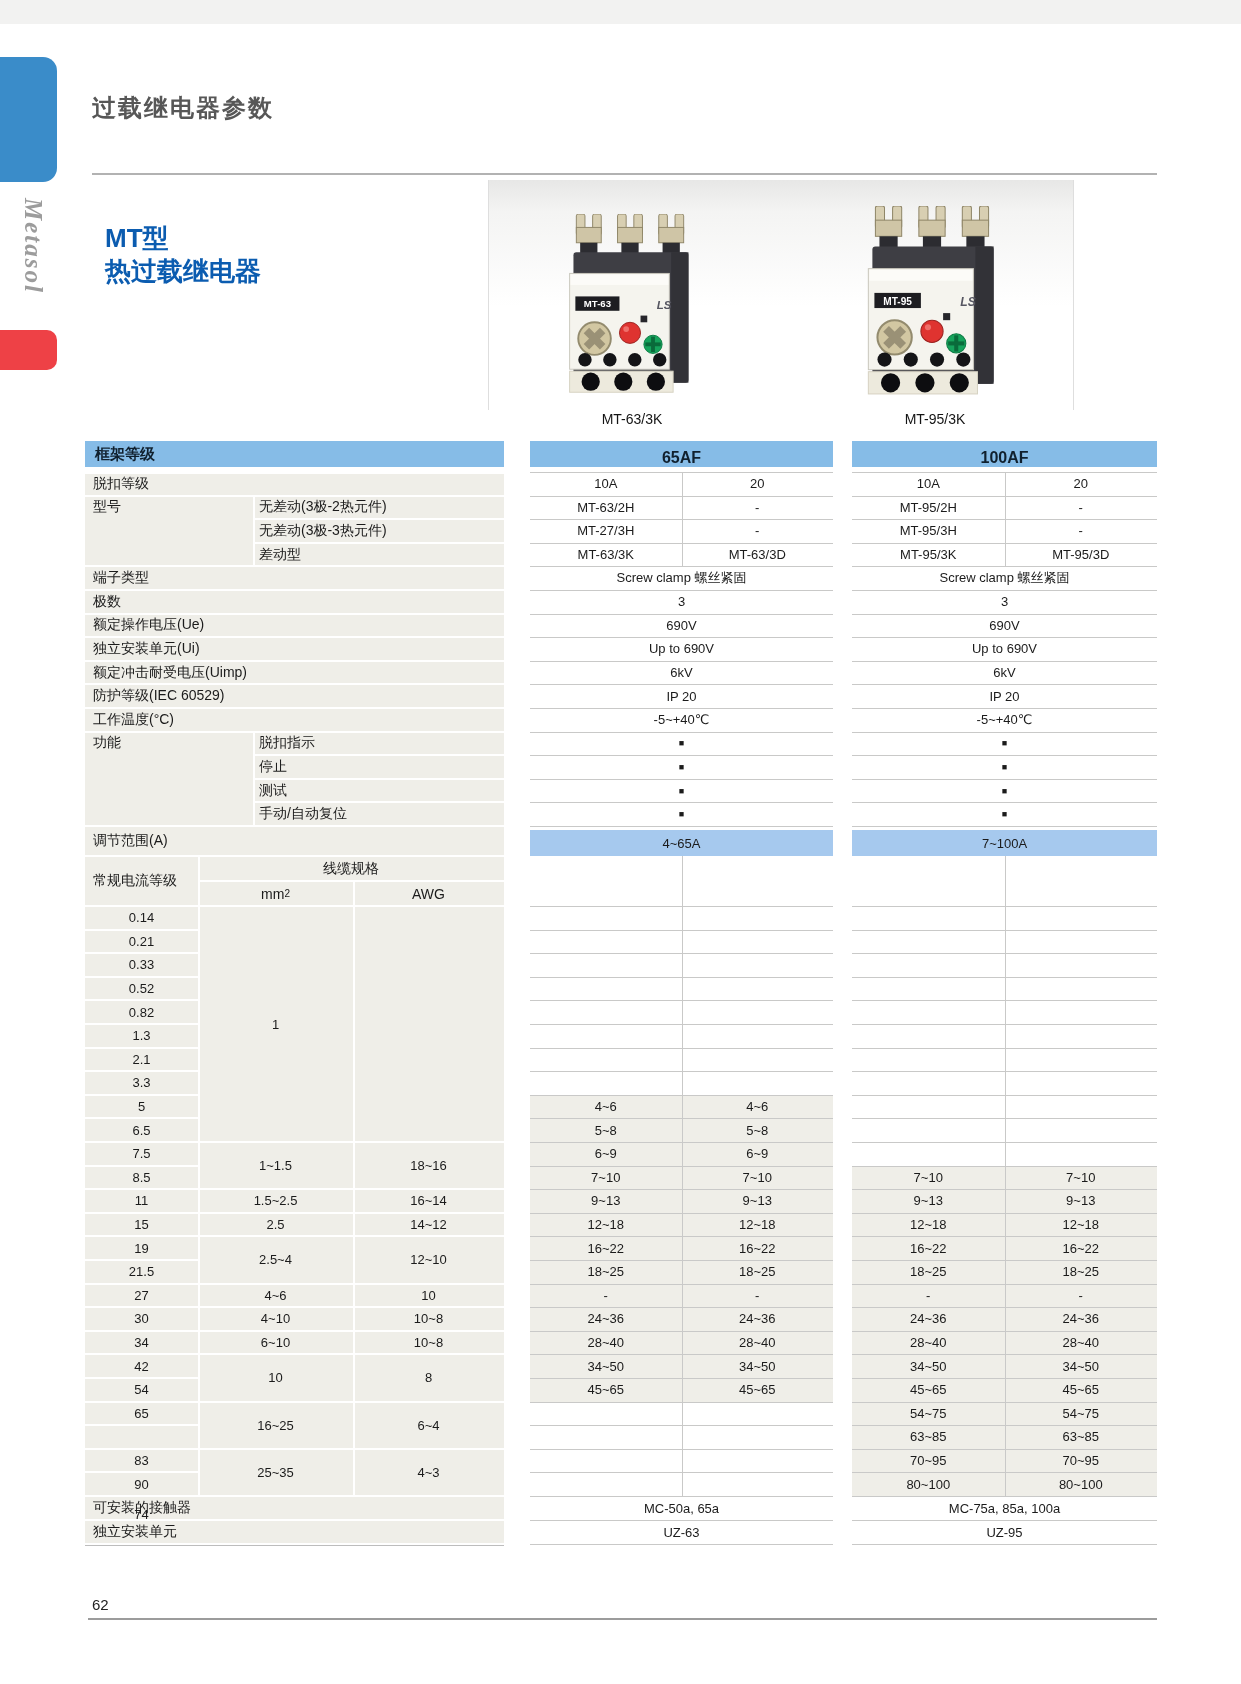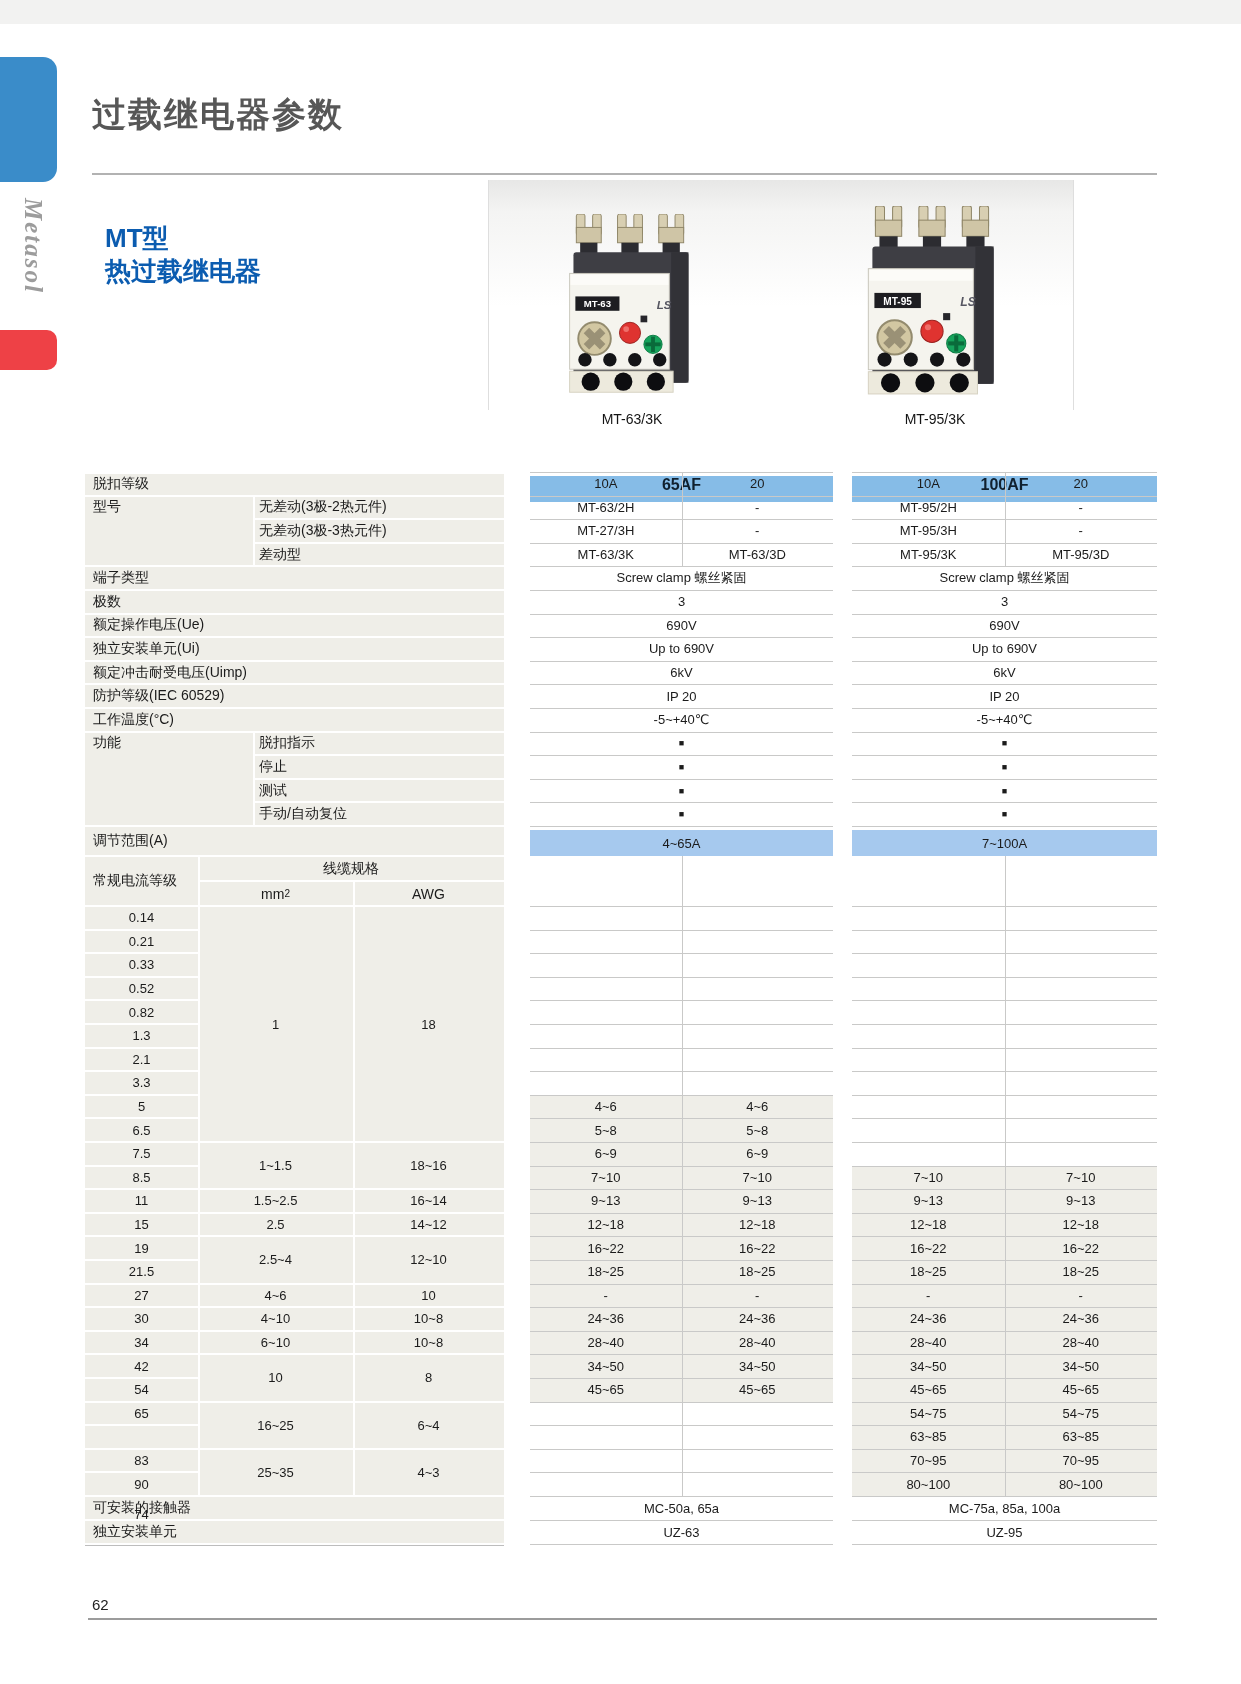--- a/index.html
+++ b/index.html
@@ -9,31 +9,31 @@
   .flex-c{display:flex;align-items:center;justify-content:center;text-align:center;}
   .flex-l{display:flex;align-items:center;}
   .lbl{font-size:14px;color:#1b1b1b;white-space:nowrap;}
   .val{font-size:13px;color:#1b1b1b;white-space:nowrap;}
   .sq{font-size:9px;}
   .wline{background:#ffffff;}
   .gline{background:#c9c9c8;}
   .beige{background:var(--beige,#efeee8);}
   .frame-header{background:var(--header-blue,#86bce7);height:26px;}
   .frame-header .txt{font-weight:bold;font-size:15px;color:#10202e;}
-  .frame-header.centered{display:flex;align-items:flex-start;justify-content:center;margin-top:35px;}
+  .frame-header.centered{display:flex;align-items:flex-end;justify-content:center;}
   .frame-header.lefted{display:flex;align-items:center;padding-left:10px;box-sizing:border-box;}
   .frame-header.centered .txt{font-size:16px;}
   .adjust-bar{background:var(--adjust-blue,#a6c9ee);height:26px;display:flex;align-items:center;justify-content:center;font-size:13px;}
   .top-strip{background:#f2f2f1;}
   .side-blue{background:var(--sidebar-blue,#3a8cc9);border-radius:0 14px 14px 0;}
   .side-red{background:var(--sidebar-red,#ee4146);border-radius:0 10px 10px 0;}
   .brand-vert{transform-origin:0 0;transform:rotate(90deg);font-size:25px;font-weight:bold;
               font-style:italic;color:#9c9c9c;letter-spacing:2px;white-space:nowrap;
               font-family:"Liberation Serif","DejaVu Serif",serif;}
-  .page-title{font-size:34px;font-weight:bold;color:#575757;letter-spacing:2px;white-space:nowrap;}
+  .page-title{font-size:24px;font-weight:bold;color:#575757;letter-spacing:2px;white-space:nowrap;}
   .title-rule{background:#b2b2b2;}
   .product-title{font-size:26px;font-weight:bold;color:var(--accent-blue,#0b5cb0);line-height:33px;white-space:nowrap;}
   .photo-panel{background:linear-gradient(to bottom,#e7e7e6 0%,#f4f4f3 14%,#ffffff 55%);
                border-left:1px solid #dedede;border-right:1px solid #dedede;}
   .caption{font-size:14px;color:#141414;}
   .page-num{font-size:15px;color:#222;}
   .bottom-rule{background:#9c9c9c;}
   .wire-sub{font-size:14px;}
   .wire-sub sup{font-size:10px;}
 </style>
@@ -164,20 +164,23 @@
     <g>
       <circle cx="34" cy="175" r="9.5" fill="#0d0d10"></circle>
         <circle cx="68" cy="175" r="9.5" fill="#0d0d10"></circle>
         <circle cx="102" cy="175" r="9.5" fill="#0d0d10"></circle>
     </g>
   </svg>
 
   <div class="abs caption flex-c" style="left:542px;top:410px;width:180px;height:18px;">MT-63/3K</div>
   <div class="abs caption flex-c" style="left:845px;top:410px;width:180px;height:18px;">MT-95/3K</div>
 
+  <div class="abs frame-header lefted" style="left:85px;top:441px;width:419px;">
+    <span class="txt">框架等级</span>
+  </div>
   <div class="abs frame-header centered" style="left:530px;top:441px;width:303px;">
     <span class="txt">65AF</span>
   </div>
   <div class="abs frame-header centered" style="left:852px;top:441px;width:305px;">
     <span class="txt">100AF</span>
   </div>
 
   <div id="tables" class="abs" style="left:0;top:0;width:1241px;height:1512px;">
       <div class="abs beige" style="left: 85px; top: 474px; width: 419px; height: 1070px;"></div>
       <div class="abs " style="left: 85px; top: 1545px; width: 419px; height: 1px; background: rgb(189, 189, 189);"></div>
@@ -394,21 +397,20 @@
       <div class="abs val flex-c" style="left: 852px; top: 1448.8px; width: 152.5px; height: 23.6px;">70~95</div>
       <div class="abs val flex-c" style="left: 1004.5px; top: 1448.8px; width: 152.5px; height: 23.6px;">70~95</div>
       <div class="abs wline" style="left: 85px; top: 1471.4px; width: 113px; height: 2px;"></div>
       <div class="abs val flex-c" style="left: 85px; top: 1472.4px; width: 113px; height: 23.6px;">90</div>
       <div class="abs beige" style="left: 852px; top: 1473.4px; width: 305px; height: 22.6px;"></div>
       <div class="abs val flex-c" style="left: 852px; top: 1472.4px; width: 152.5px; height: 23.6px;">80~100</div>
       <div class="abs val flex-c" style="left: 1004.5px; top: 1472.4px; width: 152.5px; height: 23.6px;">80~100</div>
       <div class="abs wline" style="left: 85px; top: 1495px; width: 113px; height: 2px;"></div>
       <div class="abs wline" style="left: 85px; top: 1495px; width: 419px; height: 2px;"></div>
       <div class="abs val flex-c" style="left: 198px; top: 906px; width: 155px; height: 236px;">1</div>
-      <div class="abs val flex-c" style="left: 353px; top: 906px; width: 151px; height: 236px;">18</div>
       <div class="abs val flex-c" style="left: 198px; top: 1142px; width: 155px; height: 47.2px;">1~1.5</div>
       <div class="abs val flex-c" style="left: 353px; top: 1142px; width: 151px; height: 47.2px;">18~16</div>
       <div class="abs val flex-c" style="left: 198px; top: 1189.2px; width: 155px; height: 23.6px;">1.5~2.5</div>
       <div class="abs val flex-c" style="left: 353px; top: 1189.2px; width: 151px; height: 23.6px;">16~14</div>
       <div class="abs val flex-c" style="left: 198px; top: 1212.8px; width: 155px; height: 23.6px;">2.5</div>
       <div class="abs val flex-c" style="left: 353px; top: 1212.8px; width: 151px; height: 23.6px;">14~12</div>
       <div class="abs val flex-c" style="left: 198px; top: 1236.4px; width: 155px; height: 47.2px;">2.5~4</div>
       <div class="abs val flex-c" style="left: 353px; top: 1236.4px; width: 151px; height: 47.2px;">12~10</div>
       <div class="abs val flex-c" style="left: 198px; top: 1283.6px; width: 155px; height: 23.6px;">4~6</div>
       <div class="abs val flex-c" style="left: 353px; top: 1283.6px; width: 151px; height: 23.6px;">10</div>

